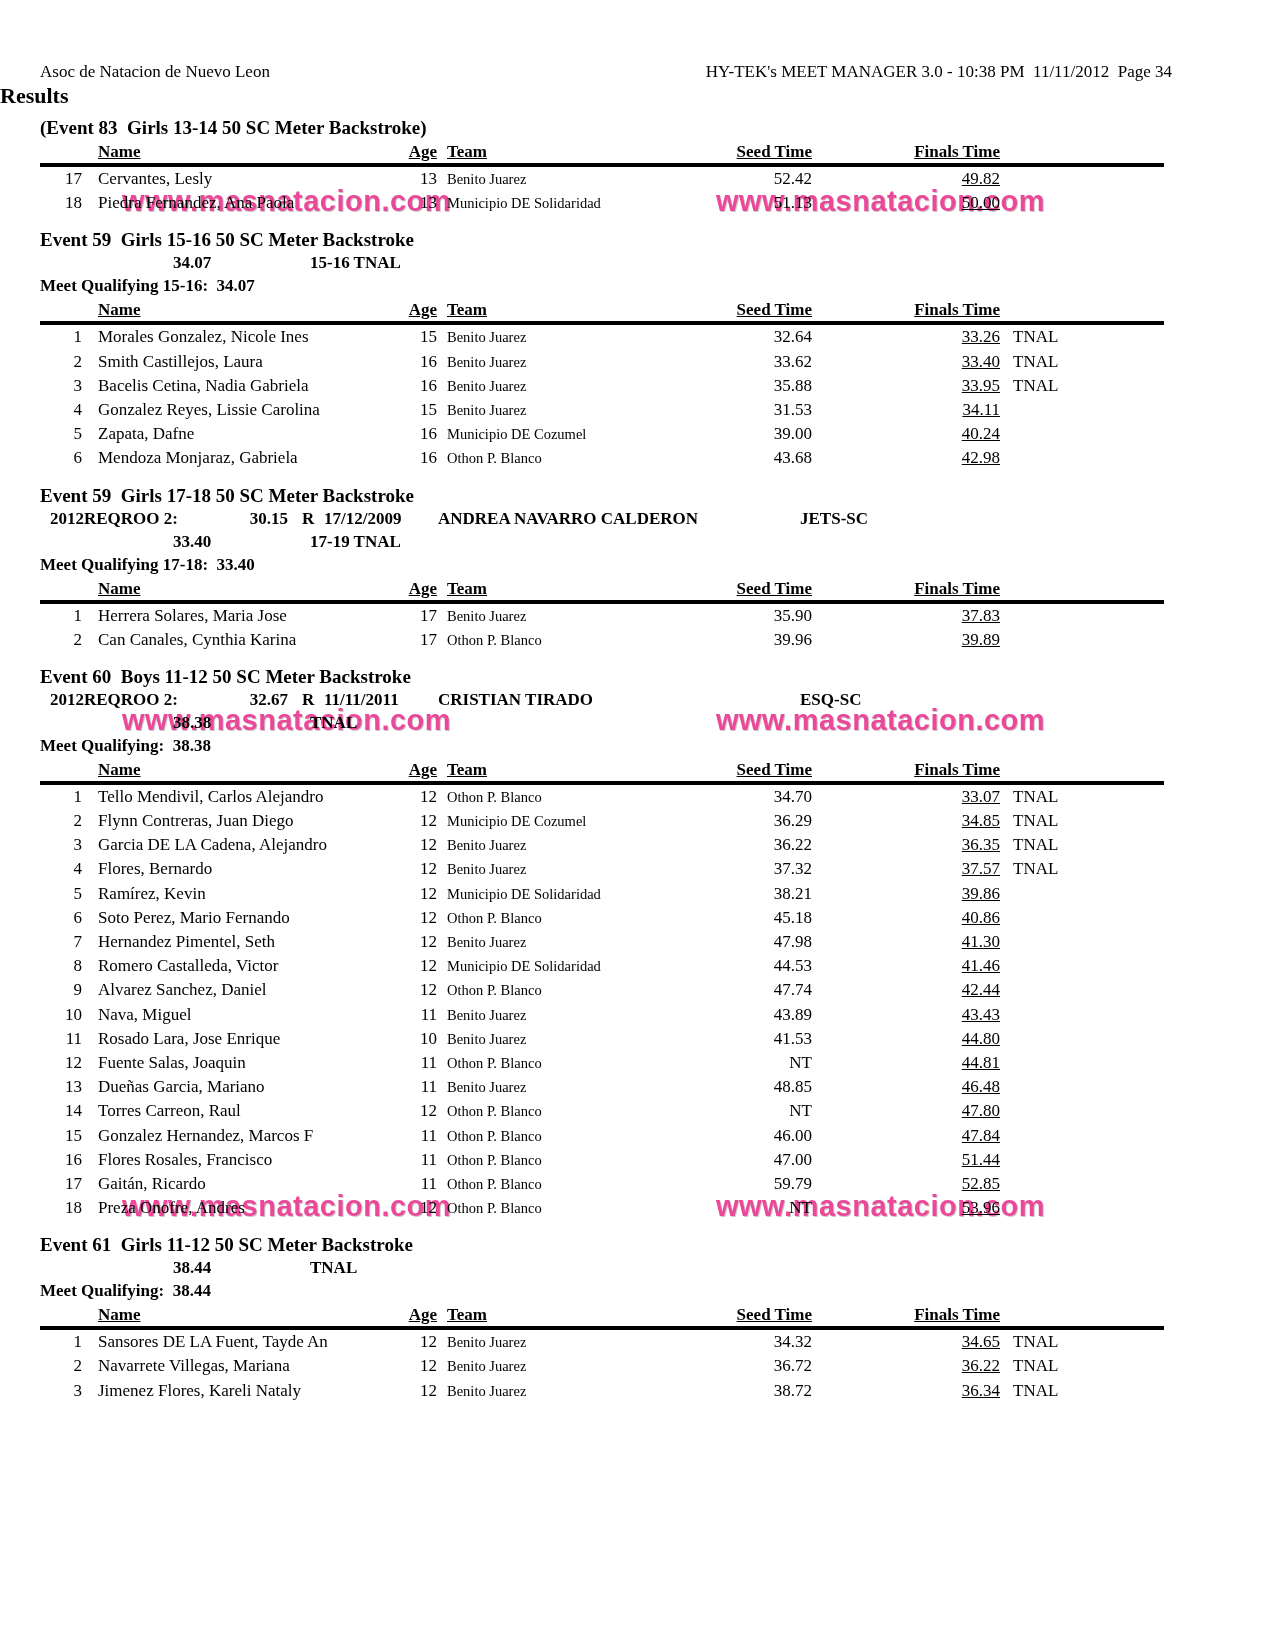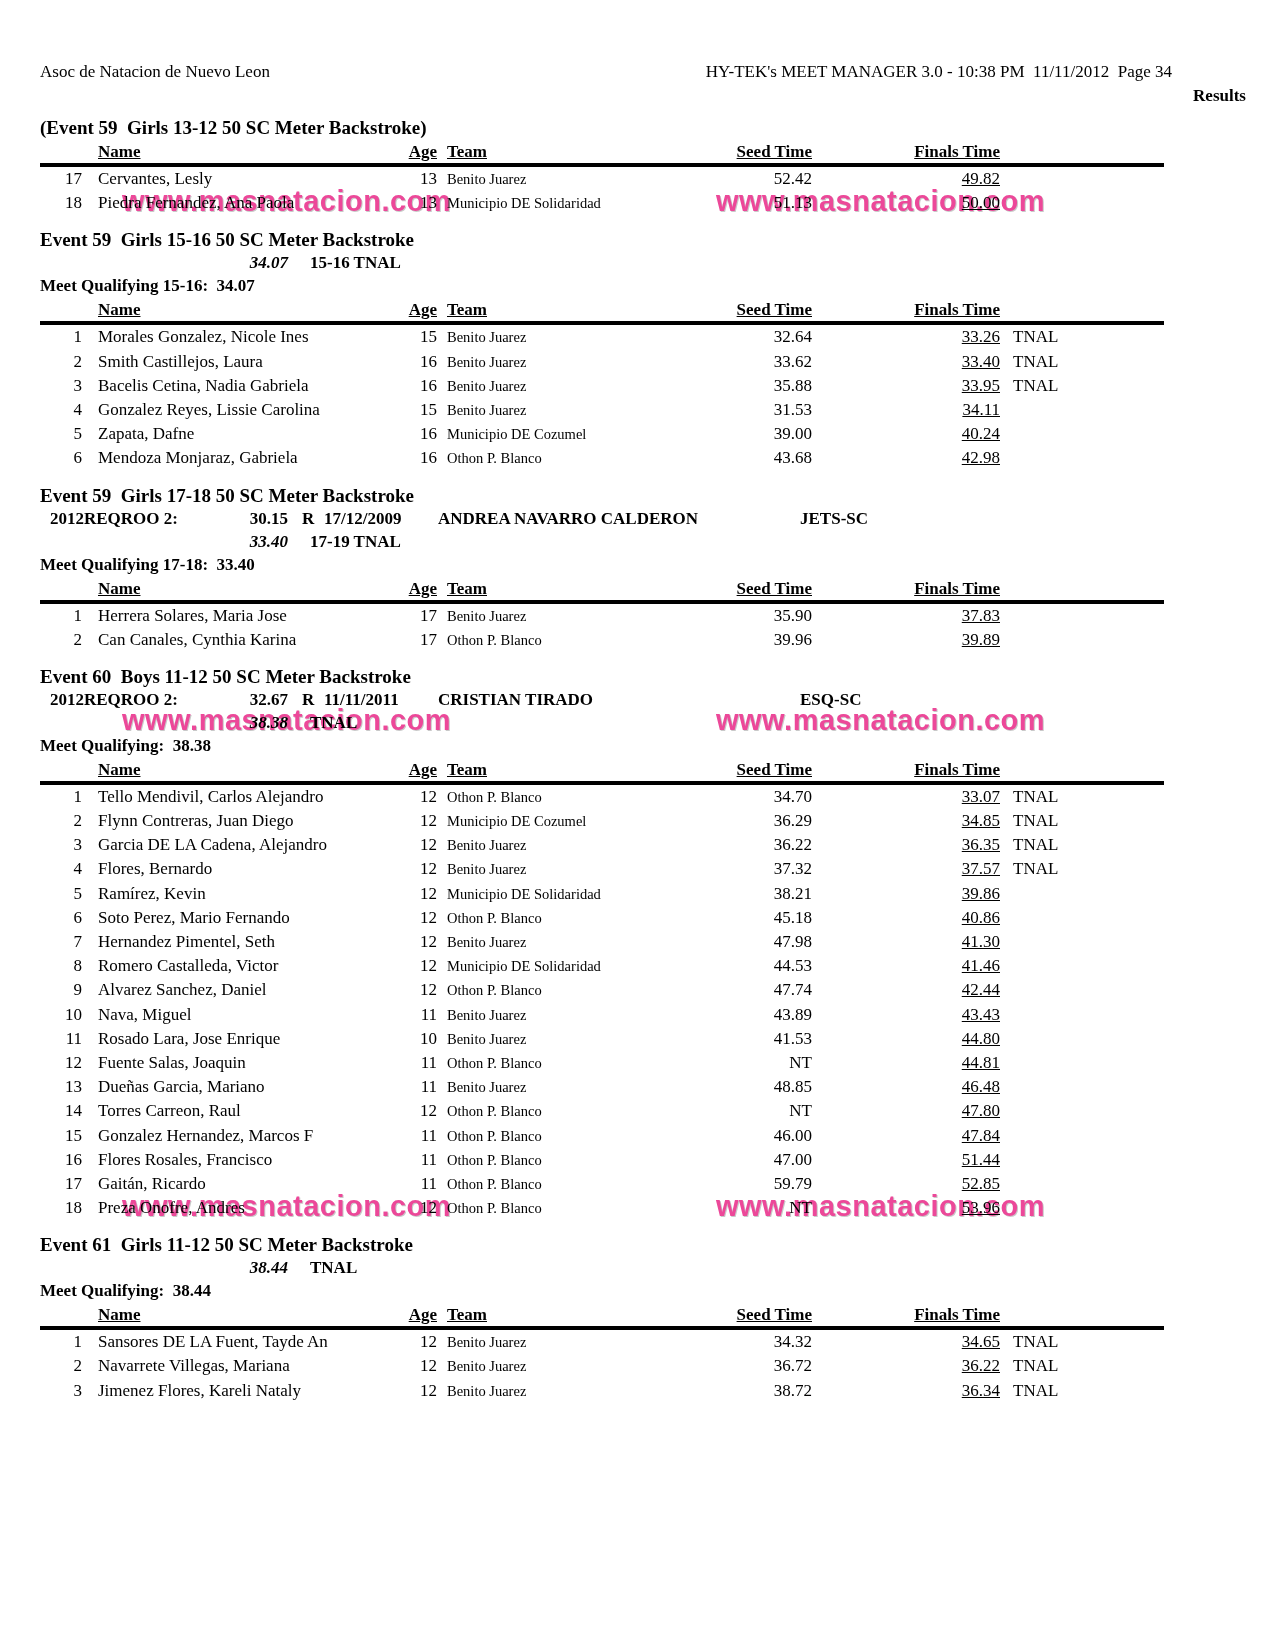--- a/index.html
+++ b/index.html
@@ -7,35 +7,35 @@
     width:1275px;height:1650px;background:#ffffff;color:#000;
     font-family:"Liberation Serif","DejaVu Serif",serif;
     position:relative;overflow:hidden;
   }
   .content{position:absolute;left:40px;top:60px;width:1132px;}
 
   
   .page-head{display:flex;justify-content:space-between;font-size:17px;line-height:24px;}
   .gen{white-space:pre;}
   .meet-title{font-weight:bold;font-size:20px;line-height:28px;text-align:center;width:1230px;margin-left:-40px;white-space:pre;}
-  .results-heading{font-weight:bold;font-size:17px;line-height:24px;text-align:right;width:1230px;margin-left:-40px;padding-left:16px;}
+  .results-heading{font-weight:bold;font-size:22px;line-height:24px;text-align:left;width:1230px;margin-left:-40px;}
 
   
   .section{margin-top:13px;}
   .section.first{margin-top:8px;}
   .sec-title{font-weight:bold;font-size:19px;line-height:23px;white-space:pre;}
   .line{position:relative;height:23px;font-size:17px;font-weight:bold;line-height:23px;}
   .line span{position:absolute;white-space:pre;z-index:1;}
   .rec-tag{left:10px;}
   .rec-time{left:140px;width:108px;text-align:right;}
   .rec-flag{left:262px;}
   .rec-date{left:284px;}
   .rec-holder{left:398px;}
   .rec-club{left:760px;}
-  .std-time{left:140px;width:108px;text-align:right;font-style:italic;}
+  .std-time{left:133px;width:108px;}
   .std-label{left:262px;margin-left:8px;}
   .qualifying{font-weight:bold;font-size:17px;line-height:23px;white-space:pre;}
 
   
   .cols{position:relative;height:21px;font-size:17px;font-weight:bold;line-height:21px;margin-top:2px;}
   .cols span{position:absolute;text-decoration:underline;white-space:pre;z-index:1;}
   .rule{height:4px;background:#000;width:1124px;margin-top:1px;}
 
   
   .row{position:relative;height:24.2px;font-size:17px;line-height:24.2px;}
@@ -65,21 +65,21 @@
 <div class="content">
 
   <div class="page-head">
     <span>Asoc de Natacion de Nuevo Leon</span>
     <span class="gen">HY-TEK's MEET MANAGER 3.0 - 10:38 PM  11/11/2012  Page 34</span>
   </div>
 
   <div class="results-heading">Results</div>
 
   <div class="section first">
-    <div class="sec-title">(Event 59  Girls 13-12 50 SC Meter Backstroke)</div>
+    <div class="sec-title">(Event 83  Girls 13-14 50 SC Meter Backstroke)</div>
     <div class="cols">
       <span class="c-name">Name</span>
       <span class="c-age">Age</span>
       <span class="h-team">Team</span>
       <span class="c-seed">Seed Time</span>
       <span class="c-finals">Finals Time</span>
     </div>
     <div class="rule"></div>
     <div class="rows">
         <div class="row">

